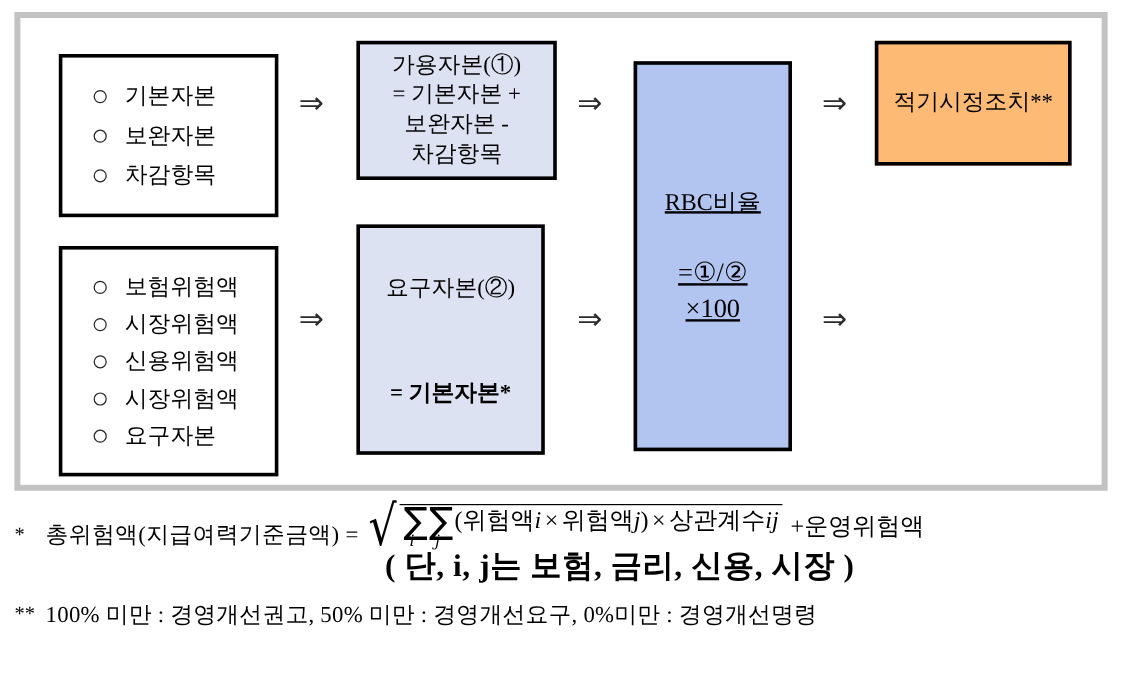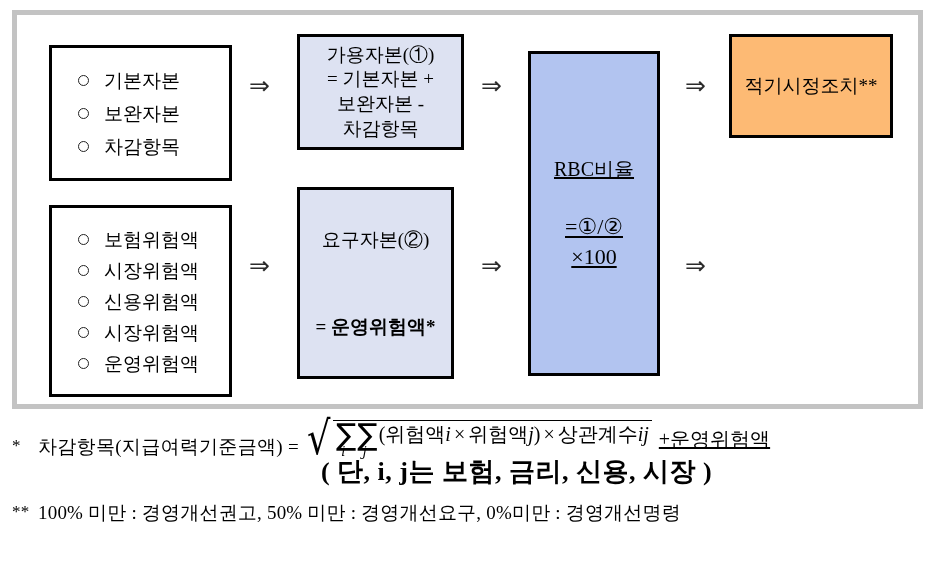--- a/index.html
+++ b/index.html
@@ -194,21 +194,20 @@
   .sub-i {
     font-size: 13px;
     font-style: italic;
     vertical-align: sub;
   }
   .tail-term {
     font-size: 20px;
     margin-left: 7px;
     padding-top: 7px;
     white-space: nowrap;
-    text-decoration: underline;
   }
   .formula-cond {
     font-size: 26px;
     margin-left: 14px;
     margin-top: -2px;
     white-space: nowrap;
     letter-spacing: 0.5px;
     font-weight: bold;
   }
   .fn-row.second {
@@ -275,44 +274,44 @@
       <li style="margin-top:12px;">
         <span class="bullet-mark"></span>
         <span>신용위험액</span>
       </li>
       <li style="margin-top:12px;">
         <span class="bullet-mark"></span>
         <span>시장위험액</span>
       </li>
       <li style="margin-top:12px;">
         <span class="bullet-mark"></span>
-        <span>운영위험액</span>
+        <span>요구자본</span>
       </li>
     </ul>
   </div>
 
   <div class="arrow" style="left:232px; top:238px;">⇒</div>
 
   <div class="node-box box-lblue" style="left:280px; top:172px; width:157px; height:192px;gap:27px;">
     <div class="req-title">요구자본(②)</div>
-    <div class="req-sub">= 운영위험액*</div>
+    <div class="req-sub">= 기본자본*</div>
   </div>
 
   <div class="arrow" style="left:464px; top:238px;">⇒</div>
 
   <div class="arrow" style="left:668px; top:238px;">⇒</div>
 
 
 </div>
 
 <div id="footnotes">
 
   <div class="fn-row">
     <div class="fn-mark">*</div>
-    <div class="fn-lead">차감항목(지급여력기준금액)  =</div>
+    <div class="fn-lead">총위험액(지급여력기준금액)  =</div>
 
     <div class="formula">
       <div class="formula-main">
         <div class="radical">
           <span class="radical-sign">√</span>
           <span class="radicand">
             <span class="sigma-grp">
               <span class="sigma-glyph">∑</span>
               <span class="sigma-idx">i</span>
             </span>

